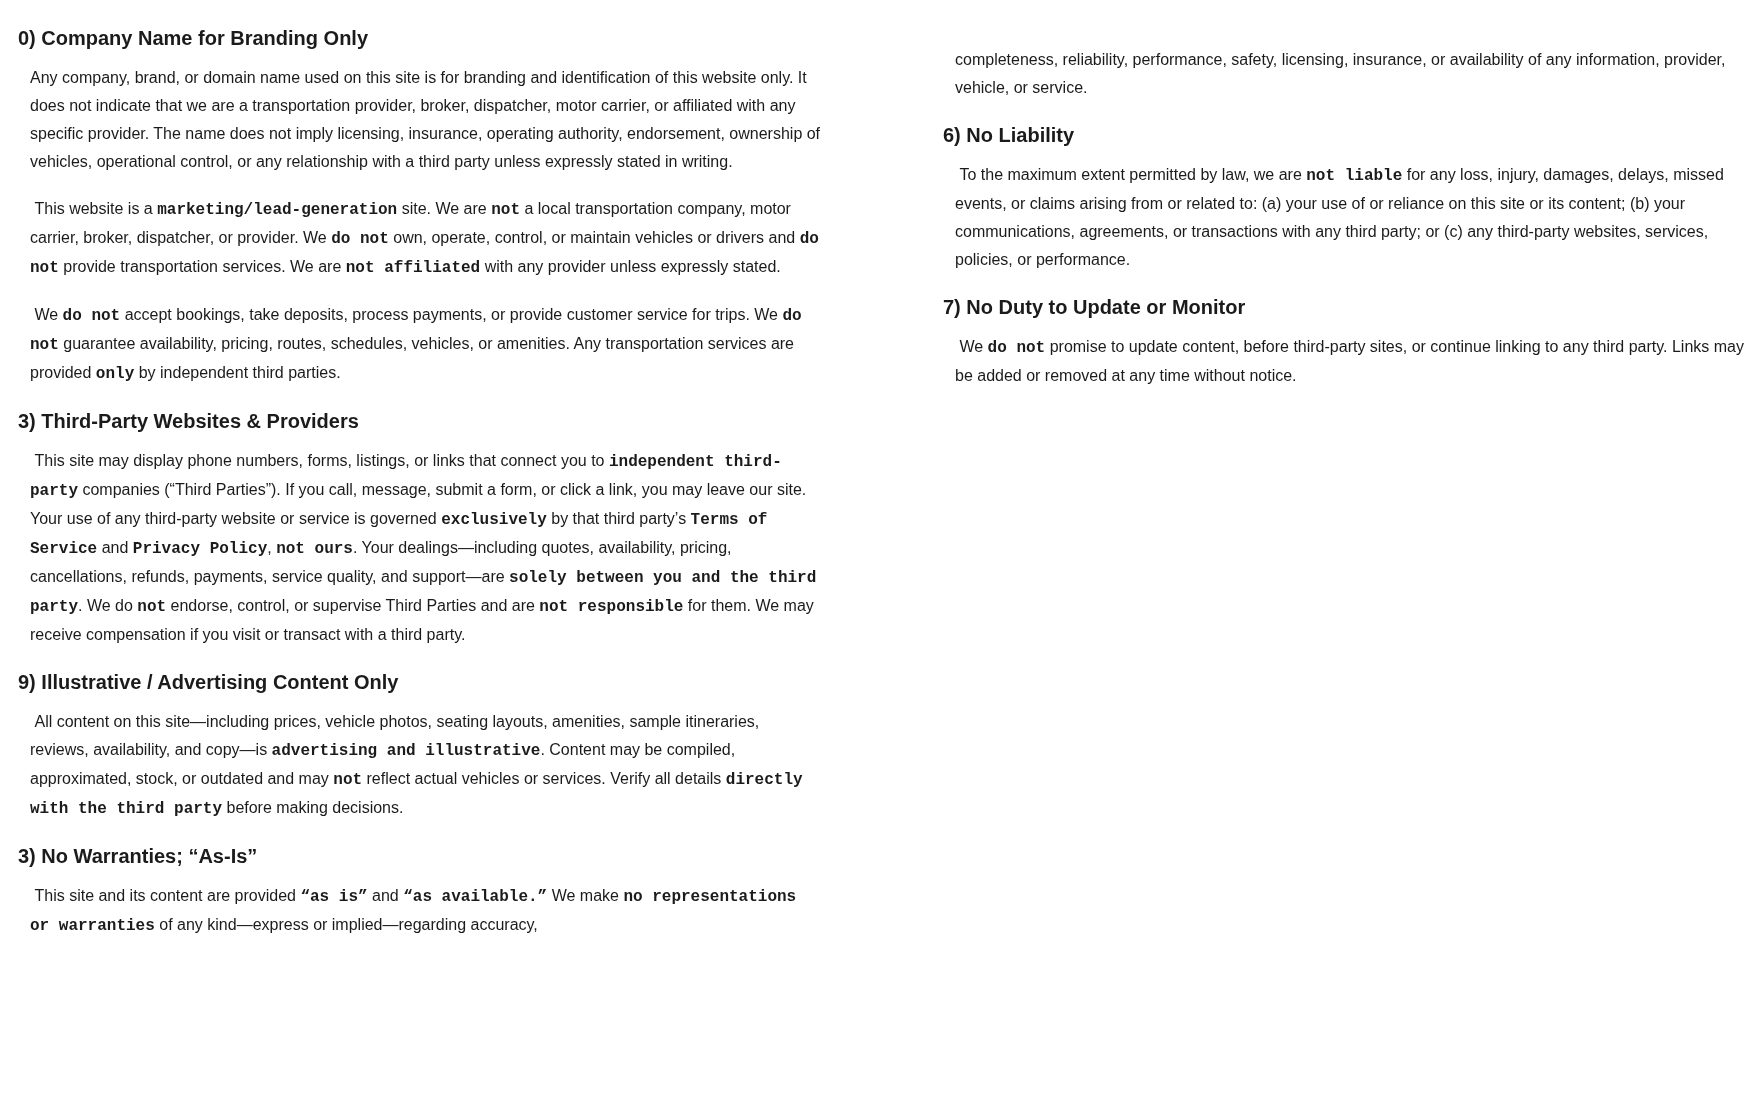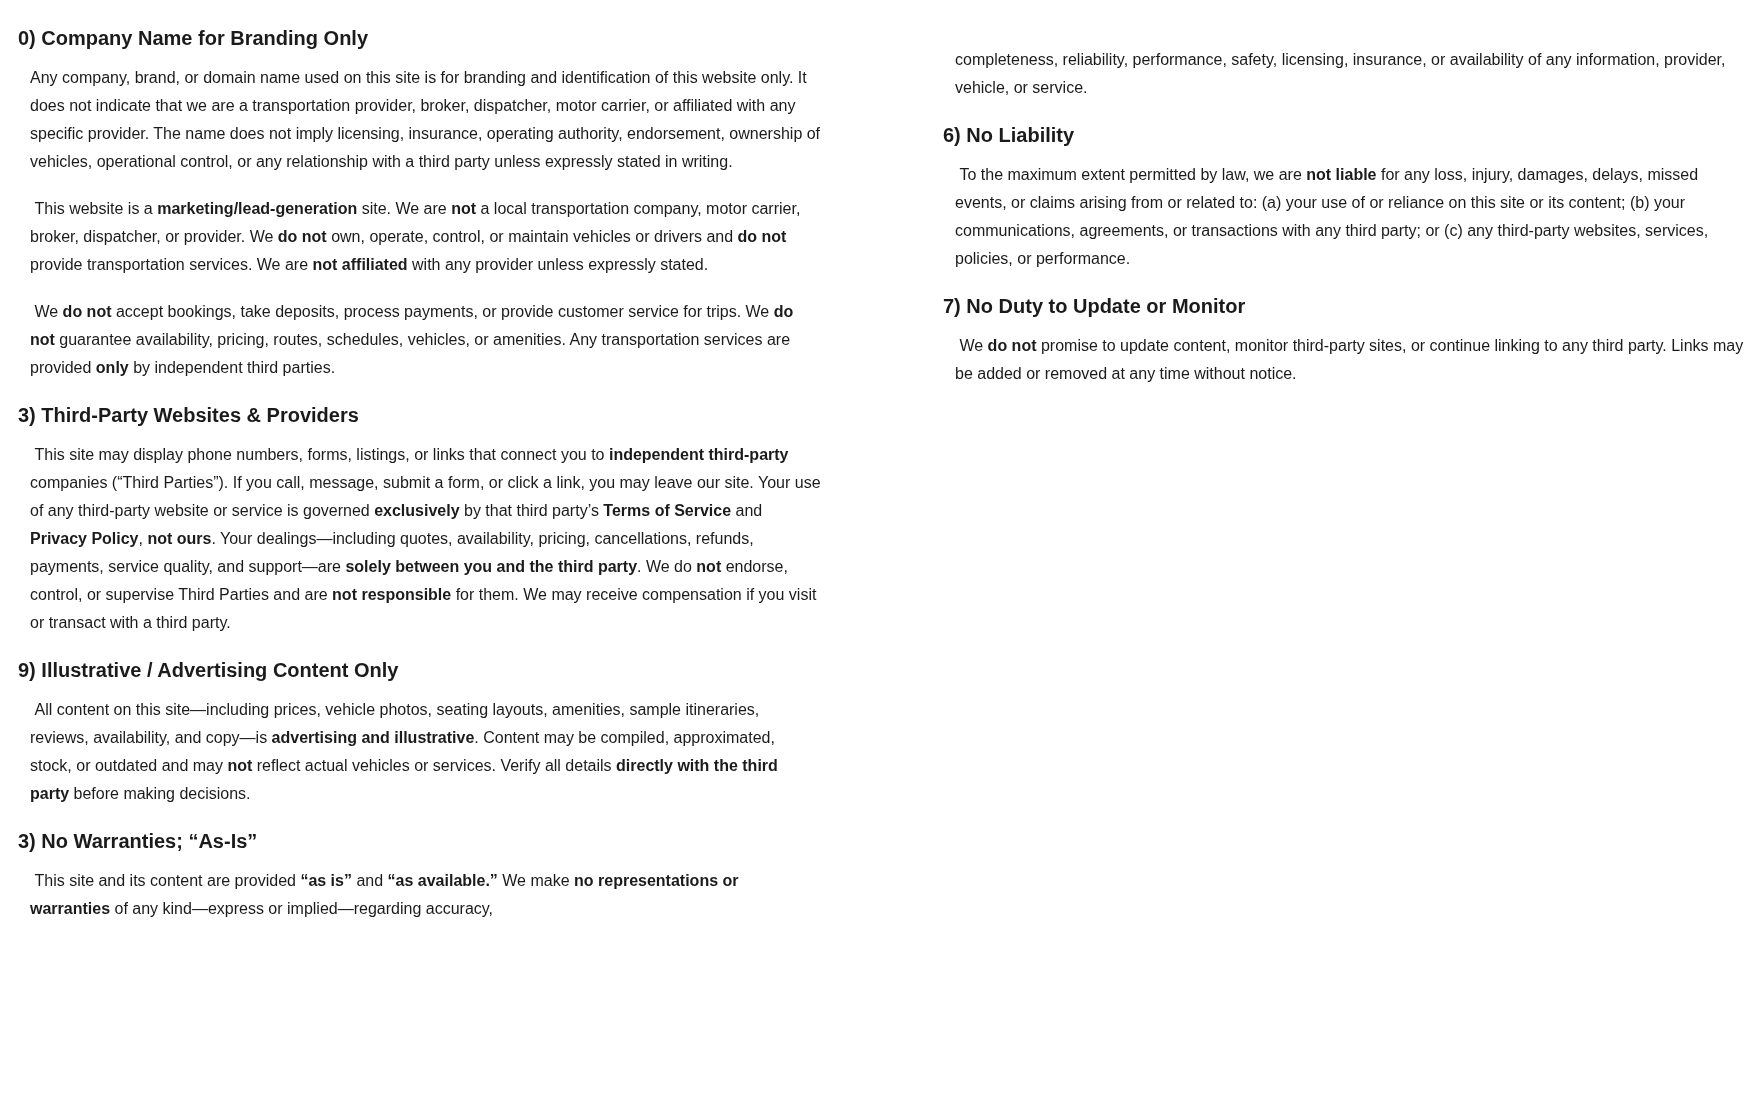--- a/index.html
+++ b/index.html
@@ -37,20 +37,21 @@
     margin: 0 0 4px 0;
   }
   .block-body {
     font-size: 16px;
     line-height: 28px;
     margin: 12px;
     white-space: pre-wrap;
   }
   .block-body strong {
     font-weight: 700;
+    font-family: Liberation Mono, monospace;
   }
   .col[data-name="column-right"] .block:first-child {
     margin-top: 22px;
   }
 </style>
 </head>
 <body style="background: rgb(255, 255, 255); color: rgb(27, 27, 27);">
 
 <main class="doc" data-name="disclaimer-document">
   <div class="col" data-name="column-left">
@@ -80,16 +81,16 @@
   <div class="col" data-name="column-right">
       <section class="block" data-name="section-5-continuation">
         <p class="block-body" data-name="section-paragraph"><span data-name="text-segment">completeness, reliability, performance, safety, licensing, insurance, or availability of any information, provider, vehicle, or service.</span></p>
       </section>
       <section class="block" data-name="section-6-no-liability">
         <h2 class="block-heading" data-name="section-heading">6) No Liability</h2>
         <p class="block-body" data-name="section-paragraph"><span data-name="text-segment"> To the maximum extent permitted by law, we are </span><strong data-name="bold-text-segment">not liable</strong><span data-name="text-segment"> for any loss, injury, damages, delays, missed events, or claims arising from or related to: (a) your use of or reliance on this site or its content; (b) your communications, agreements, or transactions with any third party; or (c) any third-party websites, services, policies, or performance.</span></p>
       </section>
       <section class="block" data-name="section-7-no-duty-to-update-or-monitor">
         <h2 class="block-heading" data-name="section-heading">7) No Duty to Update or Monitor</h2>
-        <p class="block-body" data-name="section-paragraph"><span data-name="text-segment"> We </span><strong data-name="bold-text-segment">do not</strong><span data-name="text-segment"> promise to update content, monitor third-party sites, or continue linking to any third party. Links may be added or removed at any time without notice.</span></p>
+        <p class="block-body" data-name="section-paragraph"><span data-name="text-segment"> We </span><strong data-name="bold-text-segment">do not</strong><span data-name="text-segment"> promise to update content, before third-party sites, or continue linking to any third party. Links may be added or removed at any time without notice.</span></p>
       </section>
     </div>
 </main>
 
 </body></html>

